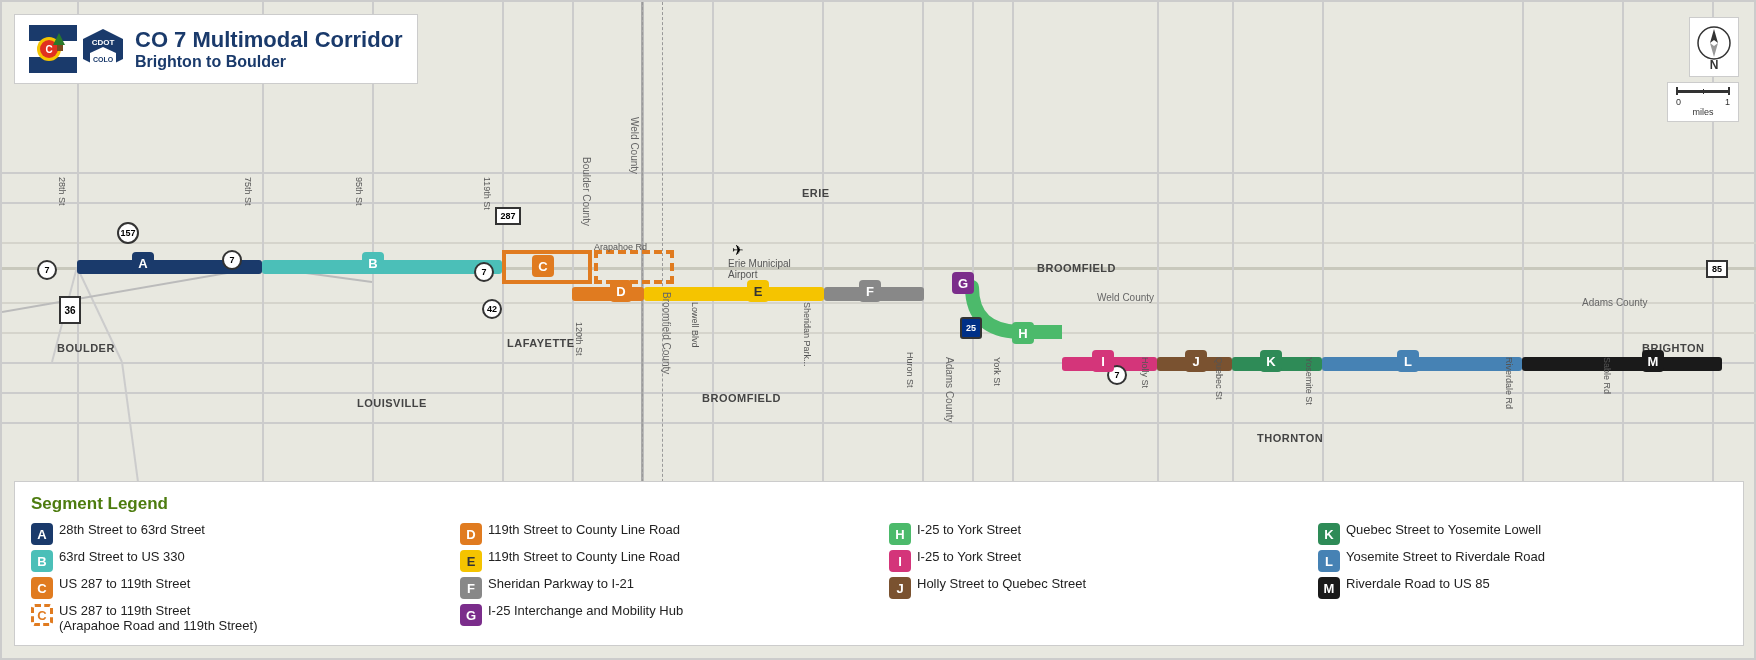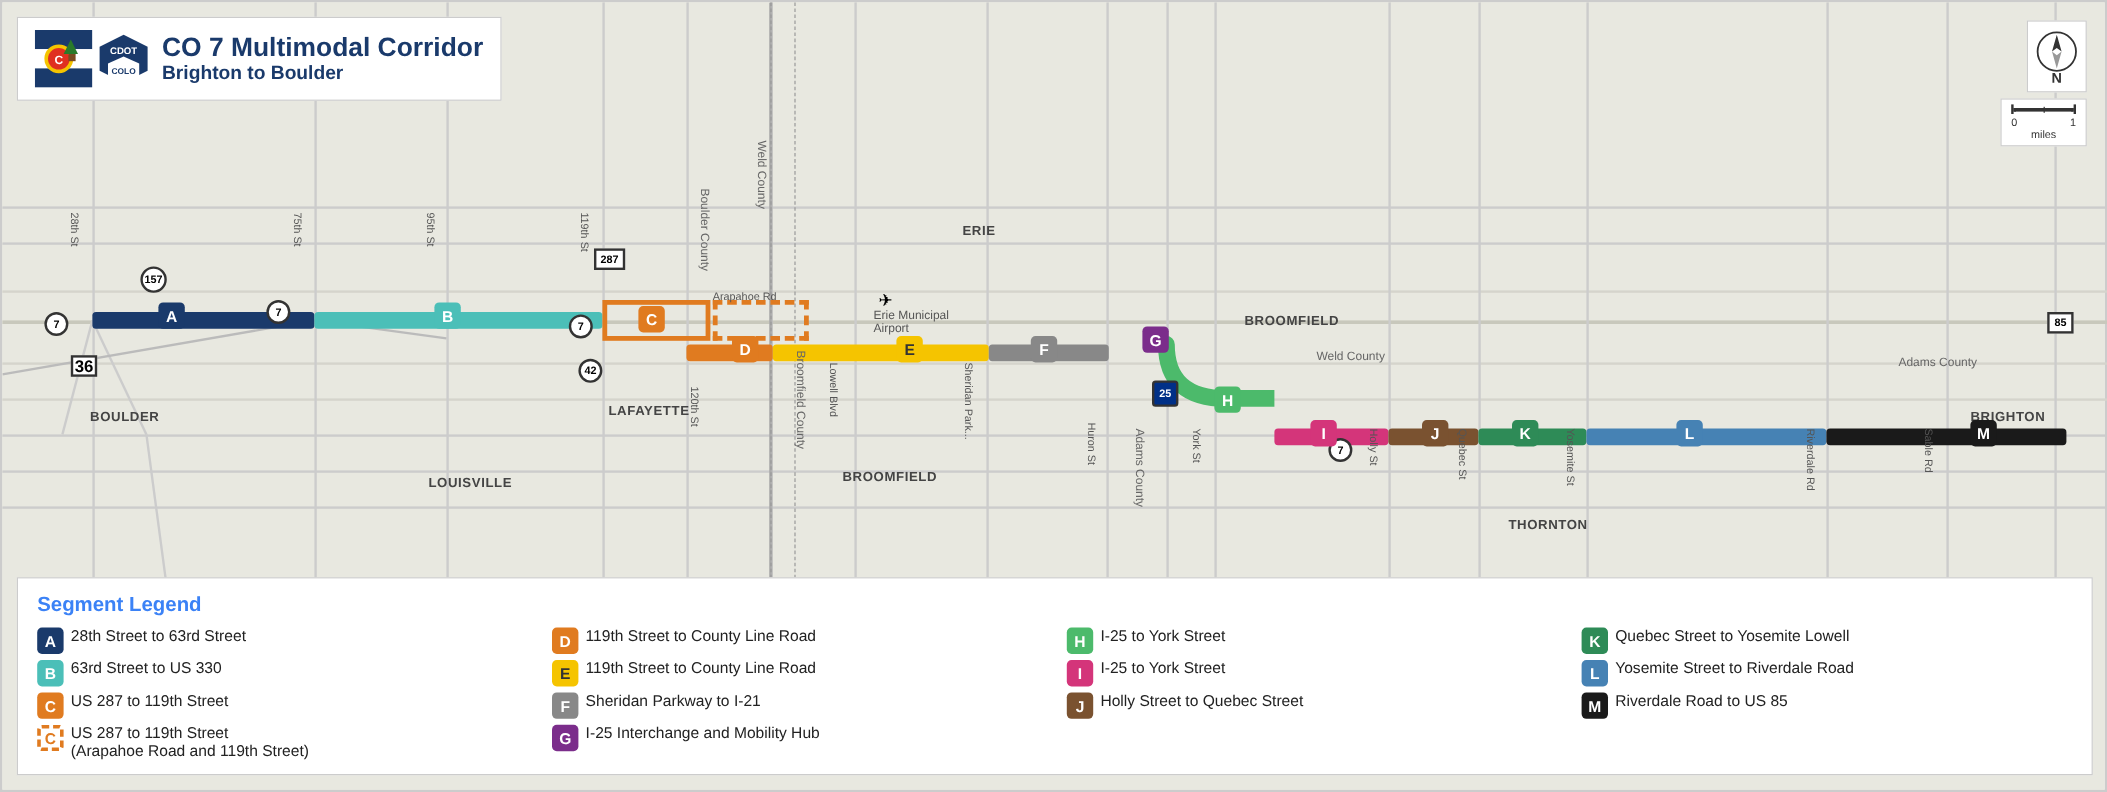--- a/index.html
+++ b/index.html
@@ -91,21 +91,21 @@
       bottom: 12px; left: 12px;
       background: white;
       border: 1px solid #ccc;
       padding: 12px 16px;
       z-index: 10;
       width: 1730px;
     }
     .legend-title {
       font-size: 17px;
       font-weight: bold;
-      color: #3b82f6;
+      color: #4d7c0f;
       margin-bottom: 8px;
     }
     .legend-grid {
       display: grid;
       grid-template-columns: repeat(4, 1fr);
       gap: 4px 20px;
     }
     .legend-item {
       display: flex;
       align-items: flex-start;
@@ -264,21 +264,21 @@
     <div class="map-segment-label" style="top:278px;left:608px;background:#e07b20;">D</div>
     <div class="map-segment-label" style="top:278px;left:745px;background:#f5c400;color:#333;">E</div>
     <div class="map-segment-label" style="top:278px;left:857px;background:#888;">F</div>
     <div class="map-segment-label" style="top:348px;left:1090px;background:#d4357a;">I</div>
     <div class="map-segment-label" style="top:348px;left:1183px;background:#7a5230;">J</div>
     <div class="map-segment-label" style="top:348px;left:1258px;background:#2e8b57;">K</div>
     <div class="map-segment-label" style="top:348px;left:1395px;background:#4682b4;">L</div>
     <div class="map-segment-label" style="top:348px;left:1640px;background:#1a1a1a;">M</div>
     <div class="map-segment-label" style="top:320px;left:1010px;background:#4cba6b;">H</div>
 
-    <div class="place-label" style="top:340px;left:73px;">BOULDER</div>
+    <div class="place-label" style="top:340px;left:55px;">BOULDER</div>
     <div class="place-label" style="top:395px;left:355px;">LOUISVILLE</div>
     <div class="place-label" style="top:335px;left:505px;text-align:center;">LAFAYETTE</div>
     <div class="place-label" style="top:390px;left:700px;">BROOMFIELD</div>
     <div class="place-label" style="top:260px;left:1035px;">BROOMFIELD</div>
     <div class="place-label" style="top:430px;left:1255px;">THORNTON</div>
     <div class="place-label" style="top:185px;left:800px;">ERIE</div>
     <div class="place-label" style="top:340px;left:1640px;">BRIGHTON</div>
 
     <div class="county-label" style="top:155px;left:590px;transform:rotate(90deg);transform-origin:0 0;">Boulder County</div>
     <div class="county-label" style="top:115px;left:638px;transform:rotate(90deg);transform-origin:0 0;">Weld County</div>
@@ -301,21 +301,21 @@
     <div class="road-label" style="top:355px;left:1222px;transform:rotate(90deg);transform-origin:0 0;">Quebec St</div>
     <div class="road-label" style="top:355px;left:1312px;transform:rotate(90deg);transform-origin:0 0;">Yosemite St</div>
     <div class="road-label" style="top:355px;left:1512px;transform:rotate(90deg);transform-origin:0 0;">Riverdale Rd</div>
     <div class="road-label" style="top:355px;left:1610px;transform:rotate(90deg);transform-origin:0 0;">Sable Rd</div>
 
     <div class="airport-icon" style="top:240px;left:730px;">✈</div>
     <div class="road-label" style="top:256px;left:726px;font-size:10px;">Erie Municipal<br>Airport</div>
 
     <div style="position:absolute;top:258px;left:35px;z-index:7;background:white;border:2px solid #333;border-radius:50%;width:20px;height:20px;display:flex;align-items:center;justify-content:center;font-size:9px;font-weight:bold;">7</div>
     <div style="position:absolute;top:220px;left:115px;z-index:7;background:white;border:2px solid #333;border-radius:50%;width:22px;height:22px;display:flex;align-items:center;justify-content:center;font-size:9px;font-weight:bold;">157</div>
-    <div style="position:absolute;top:294px;left:57px;z-index:7;background:white;border:2px solid #333;width:22px;height:18px;display:flex;align-items:center;justify-content:center;font-size:14px;font-weight:bold;">36</div>
+    <div style="position:absolute;top:294px;left:57px;z-index:7;background:white;border:2px solid #333;width:22px;height:28px;display:flex;align-items:center;justify-content:center;font-size:10px;font-weight:bold;">36</div>
     <div style="position:absolute;top:248px;left:220px;z-index:7;background:white;border:2px solid #333;border-radius:50%;width:20px;height:20px;display:flex;align-items:center;justify-content:center;font-size:9px;font-weight:bold;">7</div>
     <div style="position:absolute;top:205px;left:493px;z-index:7;background:white;border:2px solid #333;width:26px;height:18px;display:flex;align-items:center;justify-content:center;font-size:9px;font-weight:bold;">287</div>
     <div style="position:absolute;top:260px;left:472px;z-index:7;background:white;border:2px solid #333;border-radius:50%;width:20px;height:20px;display:flex;align-items:center;justify-content:center;font-size:9px;font-weight:bold;">7</div>
     <div style="position:absolute;top:297px;left:480px;z-index:7;background:white;border:2px solid #333;border-radius:50%;width:20px;height:20px;display:flex;align-items:center;justify-content:center;font-size:9px;font-weight:bold;">42</div>
 
     <div style="position:absolute;top:315px;left:958px;z-index:7;background:#003087;border:2px solid #333;width:22px;height:22px;display:flex;align-items:center;justify-content:center;font-size:9px;font-weight:bold;color:white;border-radius:3px;">25</div>
     <div style="position:absolute;top:363px;left:1105px;z-index:7;background:white;border:2px solid #333;border-radius:50%;width:20px;height:20px;display:flex;align-items:center;justify-content:center;font-size:9px;font-weight:bold;">7</div>
     <div style="position:absolute;top:258px;left:1704px;z-index:7;background:white;border:2px solid #333;width:22px;height:18px;display:flex;align-items:center;justify-content:center;font-size:9px;font-weight:bold;">85</div>
   </div>
 

